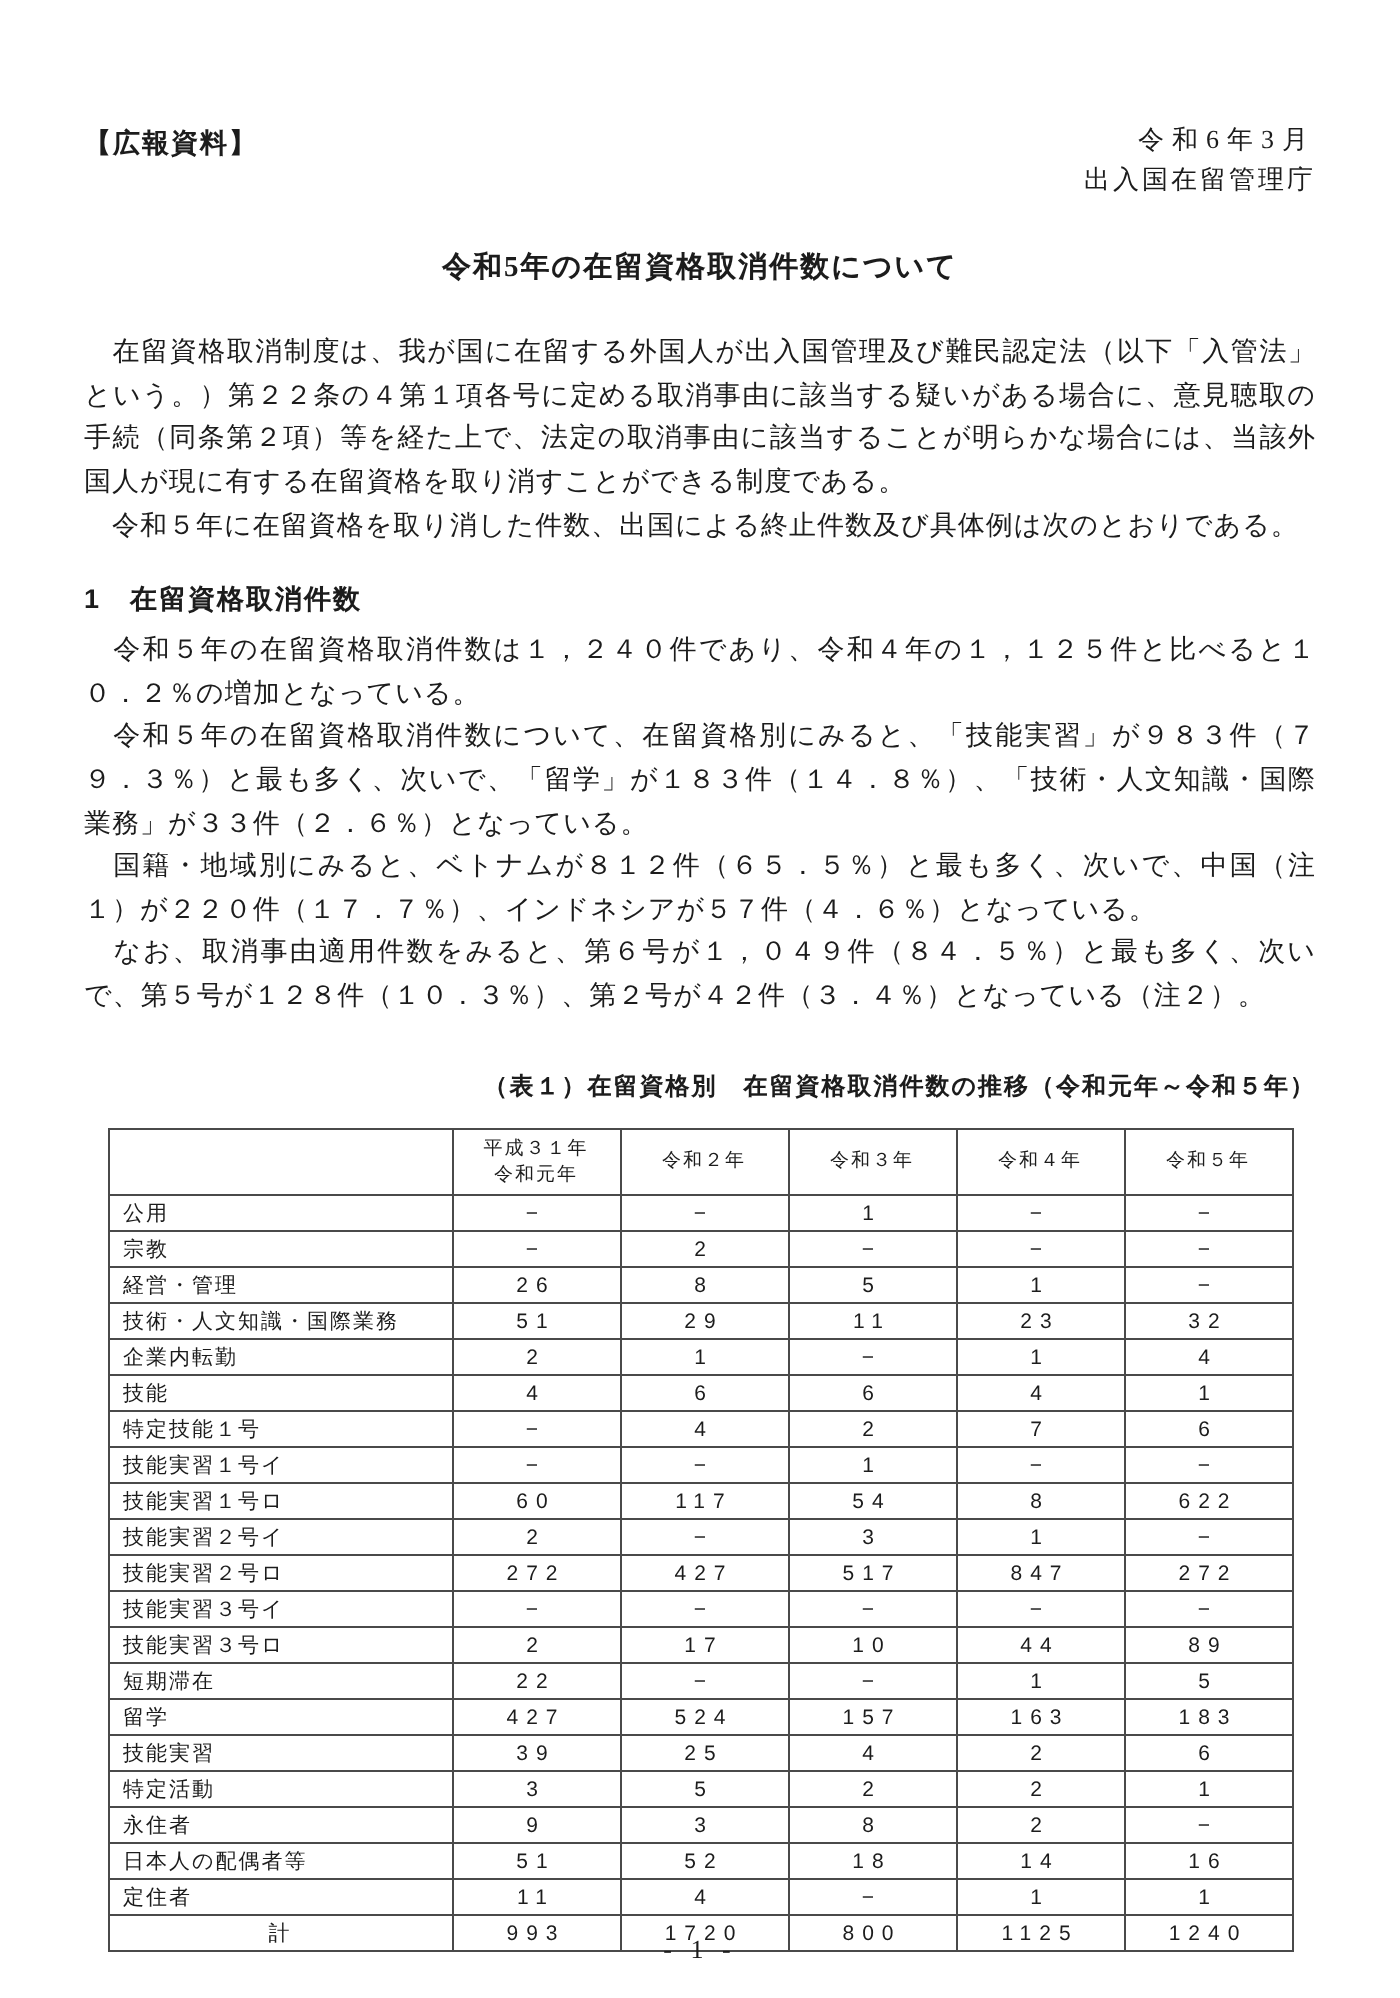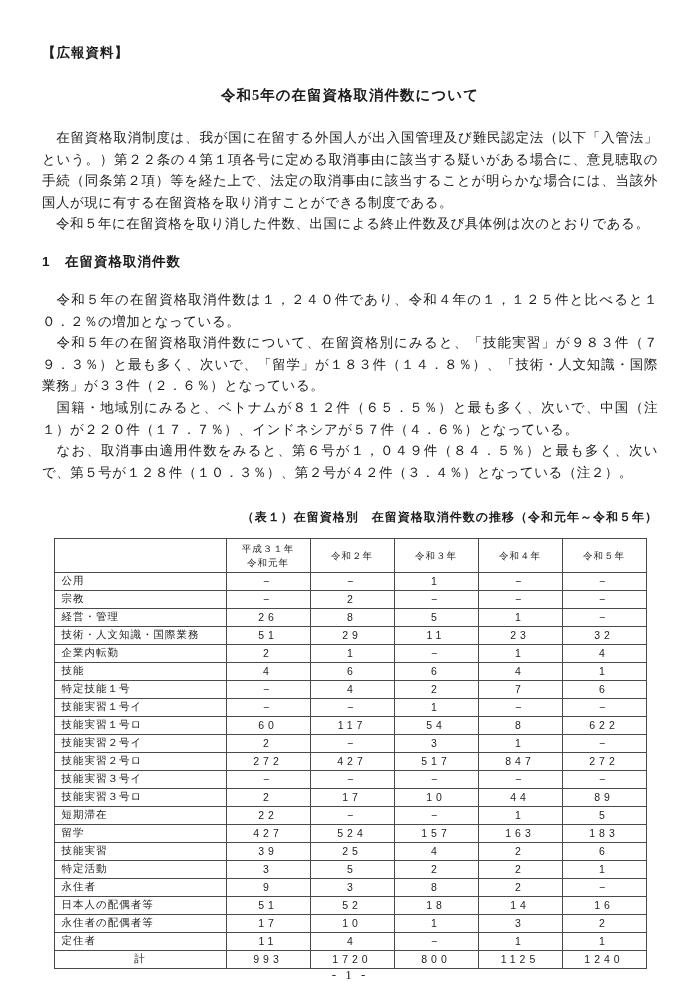--- a/index.html
+++ b/index.html
@@ -28,21 +28,21 @@
     text-align: center; font-size: 14.5px; font-weight: bold;
     letter-spacing: 1px; margin: 24px 0 22px 0;
   }
   .para {
     font-size: 13.5px; line-height: 1.6; text-align: justify;
     letter-spacing: 0.5px;
   }
   .section-heading {
     font-family: "Liberation Sans", "DejaVu Sans", sans-serif;
     font-size: 13.5px; font-weight: bold; letter-spacing: 1px;
-    margin: 18px 0 18px 0;
+    margin: 18px 0 5px 0;
   }
   .table-caption {
     font-family: "Liberation Sans", "DejaVu Sans", sans-serif;
     text-align: right; font-weight: bold; font-size: 12px;
     letter-spacing: 1px; margin-top: 26px;
   }
   table.rev-table {
     border-collapse: collapse;
     margin: 12px auto 0 auto;
     font-family: "Liberation Sans", "DejaVu Sans", sans-serif;
@@ -68,20 +68,24 @@
     text-align: center; font-size: 13px; letter-spacing: 3px;
   }
 </style>
 </head>
 <body>
 
 <div class="page">
 
   <div class="doc-header">
     <div class="doc-type-label">【広報資料】</div>
+    <div class="right-block">
+      <div class="issue-date">令和6年3月</div>
+      <div class="issuing-agency">出入国在留管理庁</div>
+    </div>
   </div>
 
   <div class="doc-title">令和5年の在留資格取消件数について</div>
 
   <p class="para">　在留資格取消制度は、我が国に在留する外国人が出入国管理及び難民認定法（以下「入管法」という。）第２２条の４第１項各号に定める取消事由に該当する疑いがある場合に、意見聴取の手続（同条第２項）等を経た上で、法定の取消事由に該当することが明らかな場合には、当該外国人が現に有する在留資格を取り消すことができる制度である。</p>
   <p class="para">　令和５年に在留資格を取り消した件数、出国による終止件数及び具体例は次のとおりである。</p>
 
   <div class="section-heading">1　在留資格取消件数</div>
   <p class="para">　令和５年の在留資格取消件数は１，２４０件であり、令和４年の１，１２５件と比べると１０．２％の増加となっている。</p>
   <p class="para">　令和５年の在留資格取消件数について、在留資格別にみると、「技能実習」が９８３件（７９．３％）と最も多く、次いで、「留学」が１８３件（１４．８％）、「技術・人文知識・国際業務」が３３件（２．６％）となっている。</p>
@@ -249,28 +253,20 @@
         </tr>
         <tr>
           <td class="label-cell">日本人の配偶者等</td>
           <td class="value-cell">51</td>
           <td class="value-cell">52</td>
           <td class="value-cell">18</td>
           <td class="value-cell">14</td>
           <td class="value-cell">16</td>
         </tr>
         <tr>
-          <td class="label-cell">永住者の配偶者等</td>
-          <td class="value-cell">17</td>
-          <td class="value-cell">10</td>
-          <td class="value-cell">1</td>
-          <td class="value-cell">3</td>
-          <td class="value-cell">2</td>
-        </tr>
-        <tr>
           <td class="label-cell">定住者</td>
           <td class="value-cell">11</td>
           <td class="value-cell">4</td>
           <td class="value-cell">−</td>
           <td class="value-cell">1</td>
           <td class="value-cell">1</td>
         </tr>
         <tr>
           <td class="label-cell total-label">計</td>
           <td class="value-cell">993</td>

